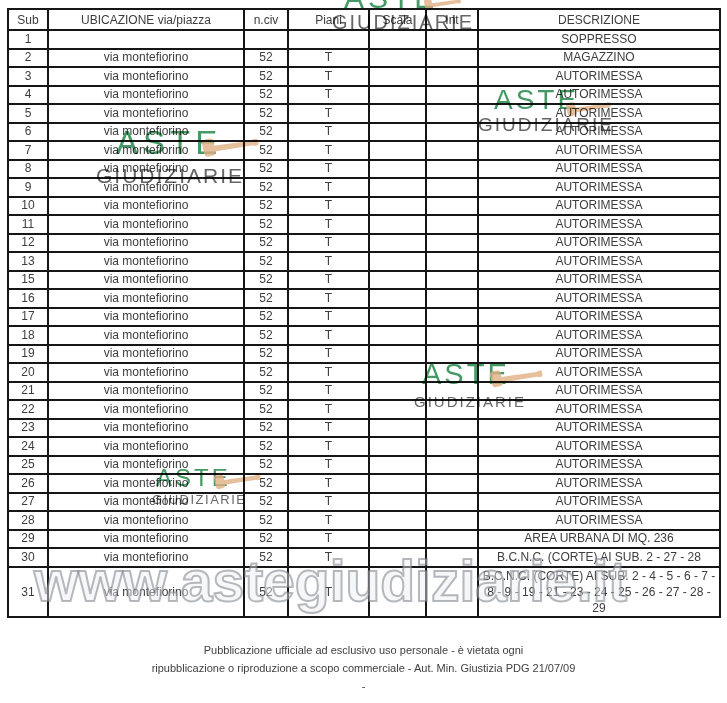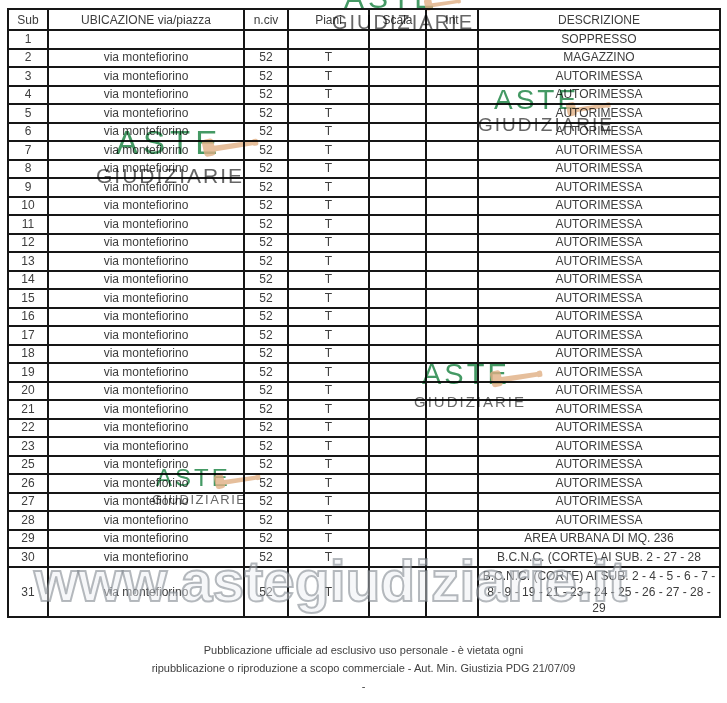--- a/index.html
+++ b/index.html
@@ -212,29 +212,20 @@
         <tr>
           <td>13</td>
           <td>via montefiorino</td>
           <td>52</td>
           <td>T</td>
           <td></td>
           <td></td>
           <td>AUTORIMESSA</td>
         </tr>
         <tr>
-          <td>14</td>
-          <td>via montefiorino</td>
-          <td>52</td>
-          <td>T</td>
-          <td></td>
-          <td></td>
-          <td>AUTORIMESSA</td>
-        </tr>
-        <tr>
           <td>15</td>
           <td>via montefiorino</td>
           <td>52</td>
           <td>T</td>
           <td></td>
           <td></td>
           <td>AUTORIMESSA</td>
         </tr>
         <tr>
           <td>16</td>
@@ -294,20 +285,29 @@
           <td>22</td>
           <td>via montefiorino</td>
           <td>52</td>
           <td>T</td>
           <td></td>
           <td></td>
           <td>AUTORIMESSA</td>
         </tr>
         <tr>
           <td>23</td>
+          <td>via montefiorino</td>
+          <td>52</td>
+          <td>T</td>
+          <td></td>
+          <td></td>
+          <td>AUTORIMESSA</td>
+        </tr>
+        <tr>
+          <td>24</td>
           <td>via montefiorino</td>
           <td>52</td>
           <td>T</td>
           <td></td>
           <td></td>
           <td>AUTORIMESSA</td>
         </tr>
         <tr>
           <td>25</td>
           <td>via montefiorino</td>

